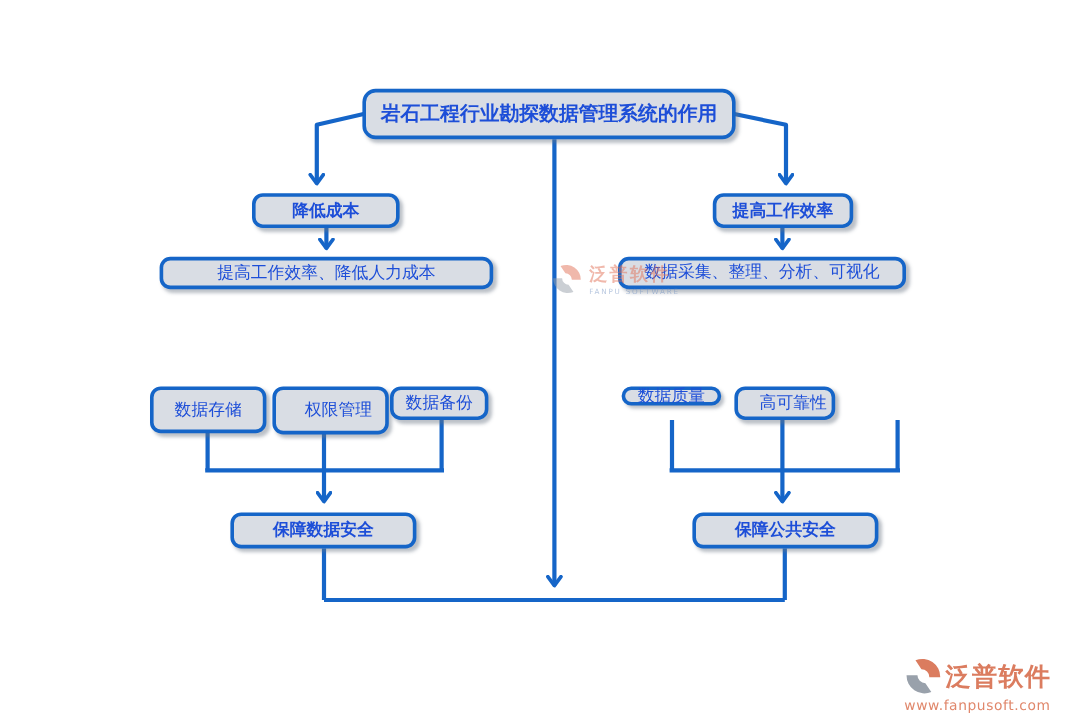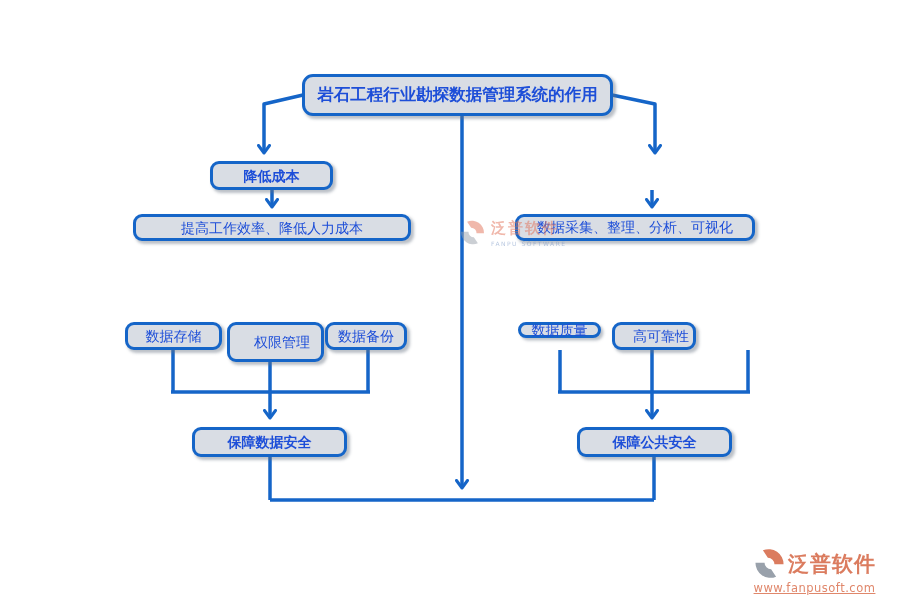--- a/index.html
+++ b/index.html
@@ -16,21 +16,21 @@
     box-shadow:2.5px 2.5px 3px rgba(105,115,130,.45);
   }
   .node.bold{font-weight:bold;}
   .node.title{border-radius:11px;font-size:16.5px;font-weight:bold;}
   
   .n-title{left:302px;top:74px;width:311px;height:42px;}
   .n-cost{left:210px;top:161px;width:123px;height:29px;}
   .n-cost-detail{left:133px;top:214px;width:278px;height:27px;}
   .n-eff{left:594px;top:161px;width:117px;height:29px;}
   .n-eff-detail{left:515px;top:214px;width:240px;height:27px;font-family:Liberation Mono, monospace;}
-  .n-storage{left:125px;top:322px;width:97px;height:28px;}
+  .n-storage{left:125px;top:322px;width:97px;height:39px;}
   .n-perm{left:227px;top:322px;width:97px;height:40px;padding-left:13px;}
   .n-backup{left:325px;top:322px;width:82px;height:28px;}
   .n-quality{left:518px;top:322px;width:83px;height:16px;}
   .n-reliability{left:612px;top:322px;width:84px;height:28px;padding-left:14px;}
   .n-risk{left:700px;top:322px;width:93px;height:28px;}
   .n-security{left:192px;top:427px;width:155px;height:30px;}
   .n-safety{left:577px;top:427px;width:155px;height:30px;}
   
   .watermark{
     position:absolute;left:459px;top:219px;z-index:3;opacity:.5;
@@ -39,21 +39,21 @@
   .watermark .wm-text{display:flex;flex-direction:column;align-items:flex-start;}
   .watermark .wm-brand{font-size:15px;letter-spacing:2px;color:#e2735a;font-weight:bold;}
   .watermark .wm-caption{font-size:6px;letter-spacing:1.5px;color:#6f8fc0;margin-top:2px;}
   
   .footer-logo{
     position:absolute;left:753px;top:547px;z-index:2;
     display:flex;flex-direction:column;align-items:center;
   }
   .footer-logo .fl-row{display:flex;align-items:center;gap:2px;}
   .footer-logo .fl-brand{font-size:21px;font-weight:bold;color:#db7c5f;letter-spacing:1px;}
-  .footer-logo .fl-url{font-size:11.5px;color:#e0876b;letter-spacing:.5px;margin-top:1px;text-decoration:underline;}
+  .footer-logo .fl-url{font-size:11.5px;color:#e0876b;letter-spacing:.5px;margin-top:1px;}
 </style>
 </head>
 <body>
 
 <div id="canvas">
 
   <svg id="connector-layer" width="900" height="600" viewBox="0 0 900 600">
     <defs>
       <marker id="vee" viewBox="0 0 14 14" markerWidth="14" markerHeight="14" refX="9" refY="7" orient="auto" markerUnits="userSpaceOnUse">
         <path d="M1.5,1.5 L9,7 L1.5,12.5" fill="none" stroke="#1565c8" stroke-width="3" stroke-linecap="round" stroke-linejoin="round"></path>
@@ -82,20 +82,21 @@
 
       <path d="M270,500 L654,500"></path>
     </g>
   </svg>
 
   <div class="node title n-title">岩石工程行业勘探数据管理系统的作用</div>
 
   <div class="node bold n-cost">降低成本</div>
   <div class="node n-cost-detail">提高工作效率、降低人力成本</div>
 
+  <div class="node bold n-eff">提高工作效率</div>
   <div class="node n-eff-detail">数据采集、整理、分析、可视化</div>
 
   <div class="node n-storage">数据存储</div>
   <div class="node n-perm">权限管理</div>
   <div class="node n-backup">数据备份</div>
   <div class="node bold n-security">保障数据安全</div>
 
   <div class="node n-quality">数据质量</div>
   <div class="node n-reliability">高可靠性</div>
   <div class="node bold n-safety">保障公共安全</div>

